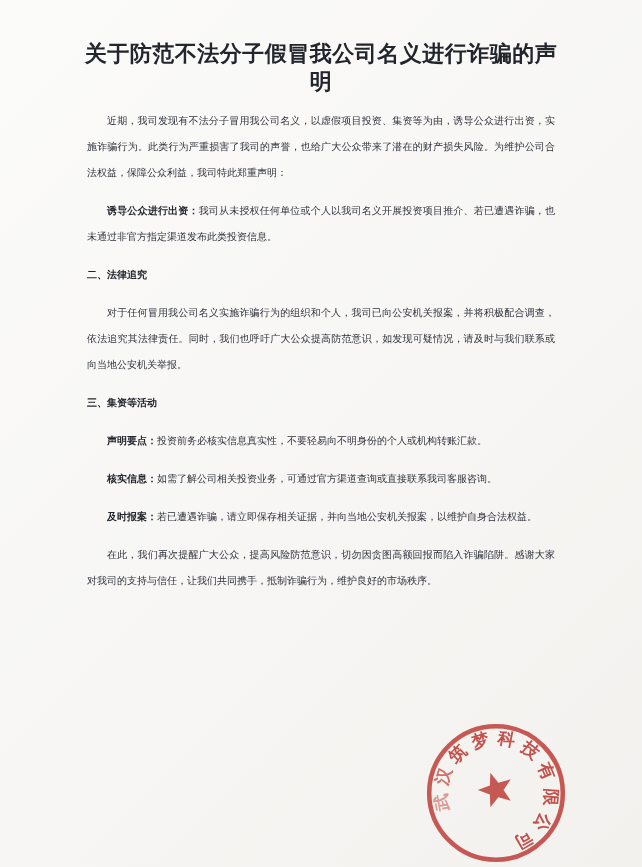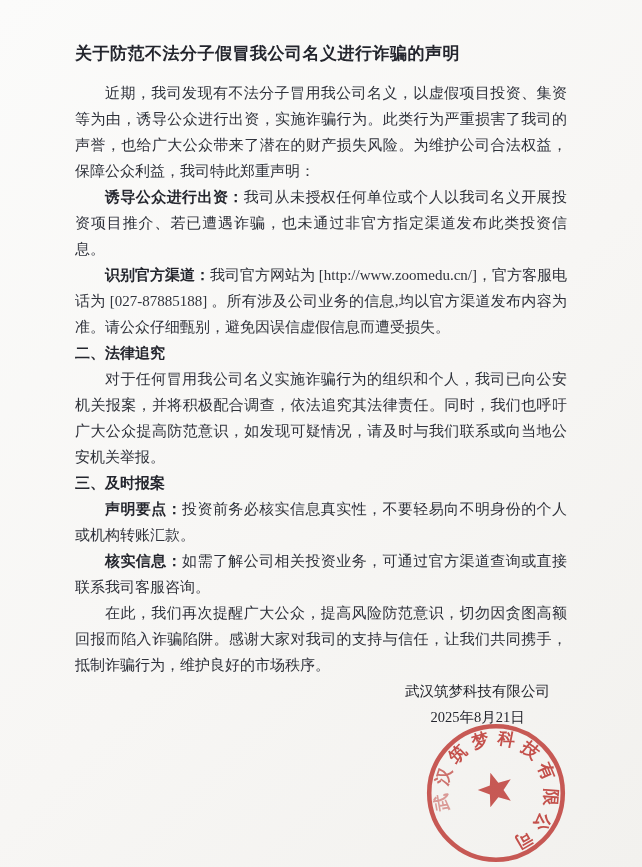--- a/index.html
+++ b/index.html
@@ -7,29 +7,30 @@
     position:relative;
     width:642px;height:867px;
     overflow:hidden;
     background:linear-gradient(135deg,#fbfbfa 0%,#f7f6f4 55%,#f2f1ee 100%);
     font-family:"Liberation Serif","DejaVu Serif",serif;
     color:#2f323b;
   }
   .doc{padding:40px 75px 0 75px;}
   .doc-title{
     margin:0 0 12px 0;
-    font-size:17px;
+    text-align:center;
+    font-size:22px;
     line-height:28px;
     font-weight:bold;
     color:#23252d;
     letter-spacing:0.5px;
   }
   .body-text p, .body-text h2{
-    margin:0;
-    font-size:15px;
+    margin:12px;
+    font-size:10px;
     line-height:26px;
     text-align:justify;
   }
   .body-text p{text-indent:2em;}
   .body-text h2{
     font-weight:bold;
     text-indent:0;
     color:#24262e;
   }
   .lead{font-weight:bold;color:#24262e;}
@@ -67,42 +68,36 @@
 
     <h1 class="doc-title">关于防范不法分子假冒我公司名义进行诈骗的声明</h1>
 
     <div class="body-text">
       <p><span>近期，我司发现有不法分子冒用我公司名义，以虚假项目投资、集资等为由，诱导公众进行出资，实施诈骗行为。此类行为严重损害了我司的声誉，也给广大公众带来了潜在的财产损失风险。为维护公司合法权益，保障公众利益，我司特此郑重声明：</span></p>
 
 
       <p><span class="lead">诱导公众进行出资：</span><span>我司从未授权任何单位或个人以我司名义开展投资项目推介、若已遭遇诈骗，也未通过非官方指定渠道发布此类投资信息。</span></p>
 
 
-      <p><span class="lead">识别官方渠道：</span><span>我司官方网站为 [http://www.zoomedu.cn/]，官方客服电话为 [027-87885188] 。所有涉及公司业务的信息,均以官方渠道发布内容为准。请公众仔细甄别，避免因误信虚假信息而遭受损失。</span></p>
 
       <h2>二、法律追究</h2>
 
       <p><span>对于任何冒用我公司名义实施诈骗行为的组织和个人，我司已向公安机关报案，并将积极配合调查，依法追究其法律责任。同时，我们也呼吁广大公众提高防范意识，如发现可疑情况，请及时与我们联系或向当地公安机关举报。</span></p>
 
-      <h2>三、及时报案</h2>
+      <h2>三、集资等活动</h2>
 
       <p><span class="lead">声明要点：</span><span>投资前务必核实信息真实性，不要轻易向不明身份的个人或机构转账汇款。</span></p>
 
       <p><span class="lead">核实信息：</span><span>如需了解公司相关投资业务，可通过官方渠道查询或直接联系我司客服咨询。</span></p>
 
+      <p><span class="lead">及时报案：</span><span>若已遭遇诈骗，请立即保存相关证据，并向当地公安机关报案，以维护自身合法权益。</span></p>
 
       <p><span>在此，我们再次提醒广大公众，提高风险防范意识，切勿因贪图高额回报而陷入诈骗陷阱。感谢大家对我司的支持与信任，让我们共同携手，抵制诈骗行为，维护良好的市场秩序。</span></p>
     </div>
 
-    <div class="signature-block">
-      <div class="signature-inner">
-        <div class="sig-line">武汉筑梦科技有限公司</div>
-        <div class="sig-line">2025年8月21日</div>
-      </div>
-    </div>
   </div>
 
   <svg class="company-seal" viewBox="0 0 166 166" xmlns="http://www.w3.org/2000/svg">
     <g fill="none">
       <circle cx="83" cy="83" r="66" stroke="#c8413c" stroke-width="4.5" opacity="0.95"></circle>
       <path d="M83,62 L78.6,73.9 L65.9,74.4 L75.9,82.3 L72.4,94.6 L83,87.5 L93.6,94.6 L90.1,82.3 L100.1,74.4 L87.4,73.9 Z" fill="#c8413c" transform="rotate(-18 83 80)" opacity="0.95"></path>
       <g class="seal-text" fill="#c8413c" text-anchor="middle">
         <text x="29.8" y="92.4" transform="rotate(-100 29.8 92.4)" dominant-baseline="central" opacity="0.55">武</text>
         <text x="31.6" y="66.5" transform="rotate(-72.2 31.6 66.5)" dominant-baseline="central" opacity="0.8">汉</text>
         <text x="45.2" y="44.4" transform="rotate(-44.4 45.2 44.4)" dominant-baseline="central">筑</text>

